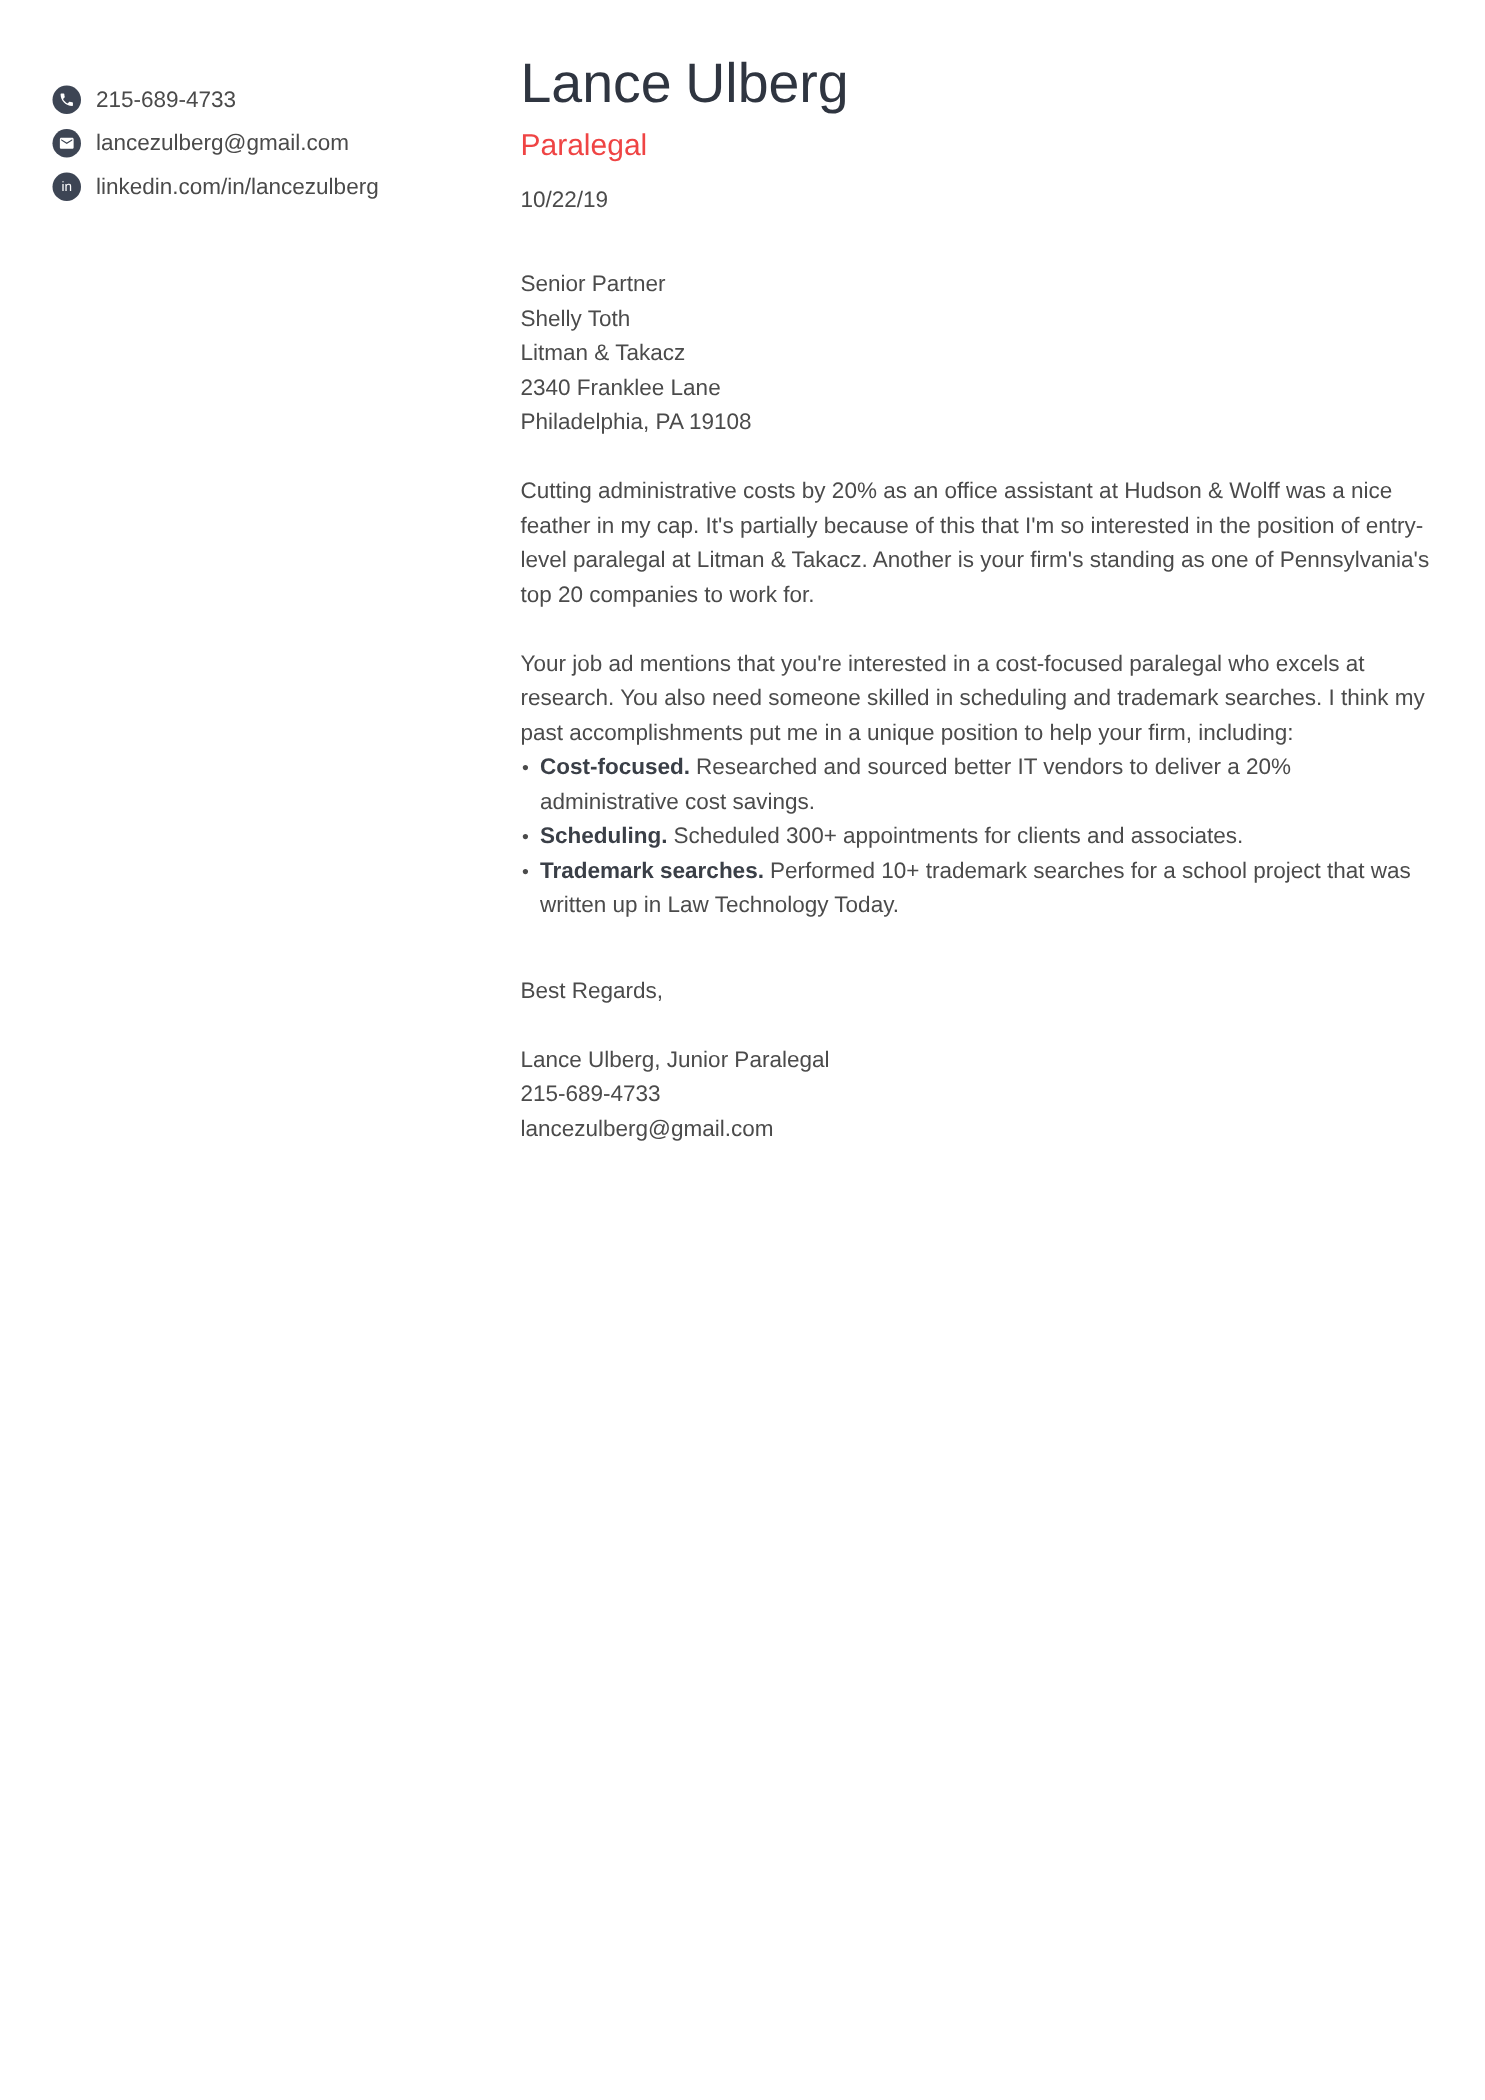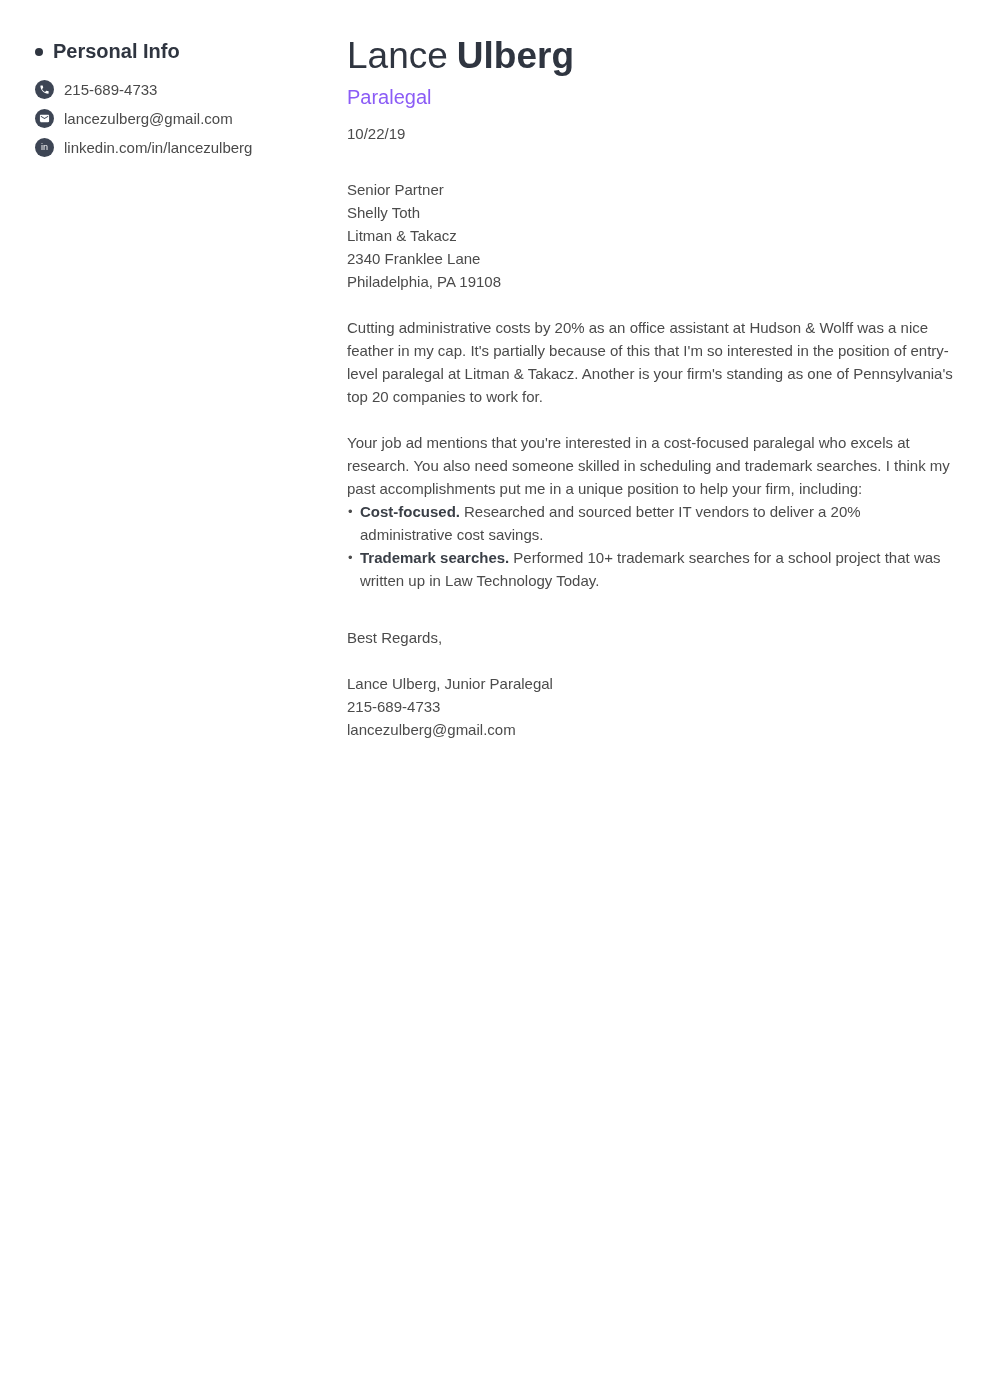--- a/index.html
+++ b/index.html
@@ -44,22 +44,22 @@
   .avatar {
     position: relative; width: 100px; height: 100px; border-radius: 50%;
     background: #3d4554; flex: 0 0 auto;
   }
   .avatar-monogram {
     position: absolute; right: 16px; bottom: 20px;
     font-family: "DejaVu Serif", serif; font-style: italic;
     font-size: 36px; color: #ffffff; line-height: 1;
   }
   .name { font-size: 37px; line-height: 1.15; color: #2f3540; font-weight: 400; }
-  .name .last { font-weight: 700; margin-left: 9px; }
-  .job-title { font-size: 20px; color: #8b5cf6; margin-top: 8px; }
+  .name .last { font-weight: 400; margin-left: 9px; }
+  .job-title { font-size: 20px; color: #ef4444; margin-top: 8px; }
 
   
   .letter { margin-top: 13px; font-size: 15px; line-height: 23px; color: #4b4b4b; }
   .letter .date { }
   .recipient { margin-top: 33px; }
   .salutation { margin-top: 33px; }
   .para { margin-top: 23px; }
   .bullets { list-style: none; }
   .bullets li { position: relative; padding-left: 13px; }
   .bullets li::before {
@@ -70,24 +70,20 @@
   .lead { font-weight: 700; color: #3a3f47; margin-right: 4px; text-align: right; }
   .closing { margin-top: 34px; }
   .signature { margin-top: 23px; }
 </style>
 </head>
 <body>
 
 <div class="page">
 
   <aside class="sidebar">
-    <div class="sidebar-heading">
-      <span class="dot"></span>
-      <span>Personal Info</span>
-    </div>
     <div class="contact-list">
       <div class="contact-row">
         <span class="contact-icon">
           <svg viewBox="0 0 24 24">
               <path d="M6.62 10.79c1.44 2.83 3.76 5.14 6.59 6.59l2.2-2.21c.27-.27.67-.36 1.02-.24 1.12.37 2.33.57 3.57.57.55 0 1 .45 1 1V20c0 .55-.45 1-1 1-9.39 0-17-7.61-17-17 0-.55.45-1 1-1h3.5c.55 0 1 .45 1 1 0 1.25.2 2.45.57 3.57.11.35.03.74-.25 1.02l-2.2 2.2z"></path>
             </svg>
         </span>
         <span class="contact-text">215-689-4733</span>
       </div>
       <div class="contact-row">
@@ -132,20 +128,23 @@
 
       <p class="para">Cutting administrative costs by 20% as an office assistant at Hudson &amp; Wolff was a nice feather in my cap. It's partially because of this that I'm so interested in the position of entry-level paralegal at Litman &amp; Takacz. Another is your firm's standing as one of Pennsylvania's top 20 companies to work for.</p>
 
       <p class="para">Your job ad mentions that you're interested in a cost-focused paralegal who excels at research. You also need someone skilled in scheduling and trademark searches. I think my past accomplishments put me in a unique position to help your firm, including:</p>
 
       <ul class="bullets">
         <li>
           <span class="lead">Cost-focused.</span><span>Researched and sourced better IT vendors to deliver a 20% administrative cost savings.</span>
         </li>
         <li>
+          <span class="lead">Scheduling.</span><span>Scheduled 300+ appointments for clients and associates.</span>
+        </li>
+        <li>
           <span class="lead">Trademark searches.</span><span>Performed 10+ trademark searches for a school project that was written up in Law Technology Today.</span>
         </li>
       </ul>
 
 
       <div class="closing">Best Regards,</div>
 
       <div class="signature">
         <div>Lance Ulberg, Junior Paralegal</div>
         <div>215-689-4733</div>

